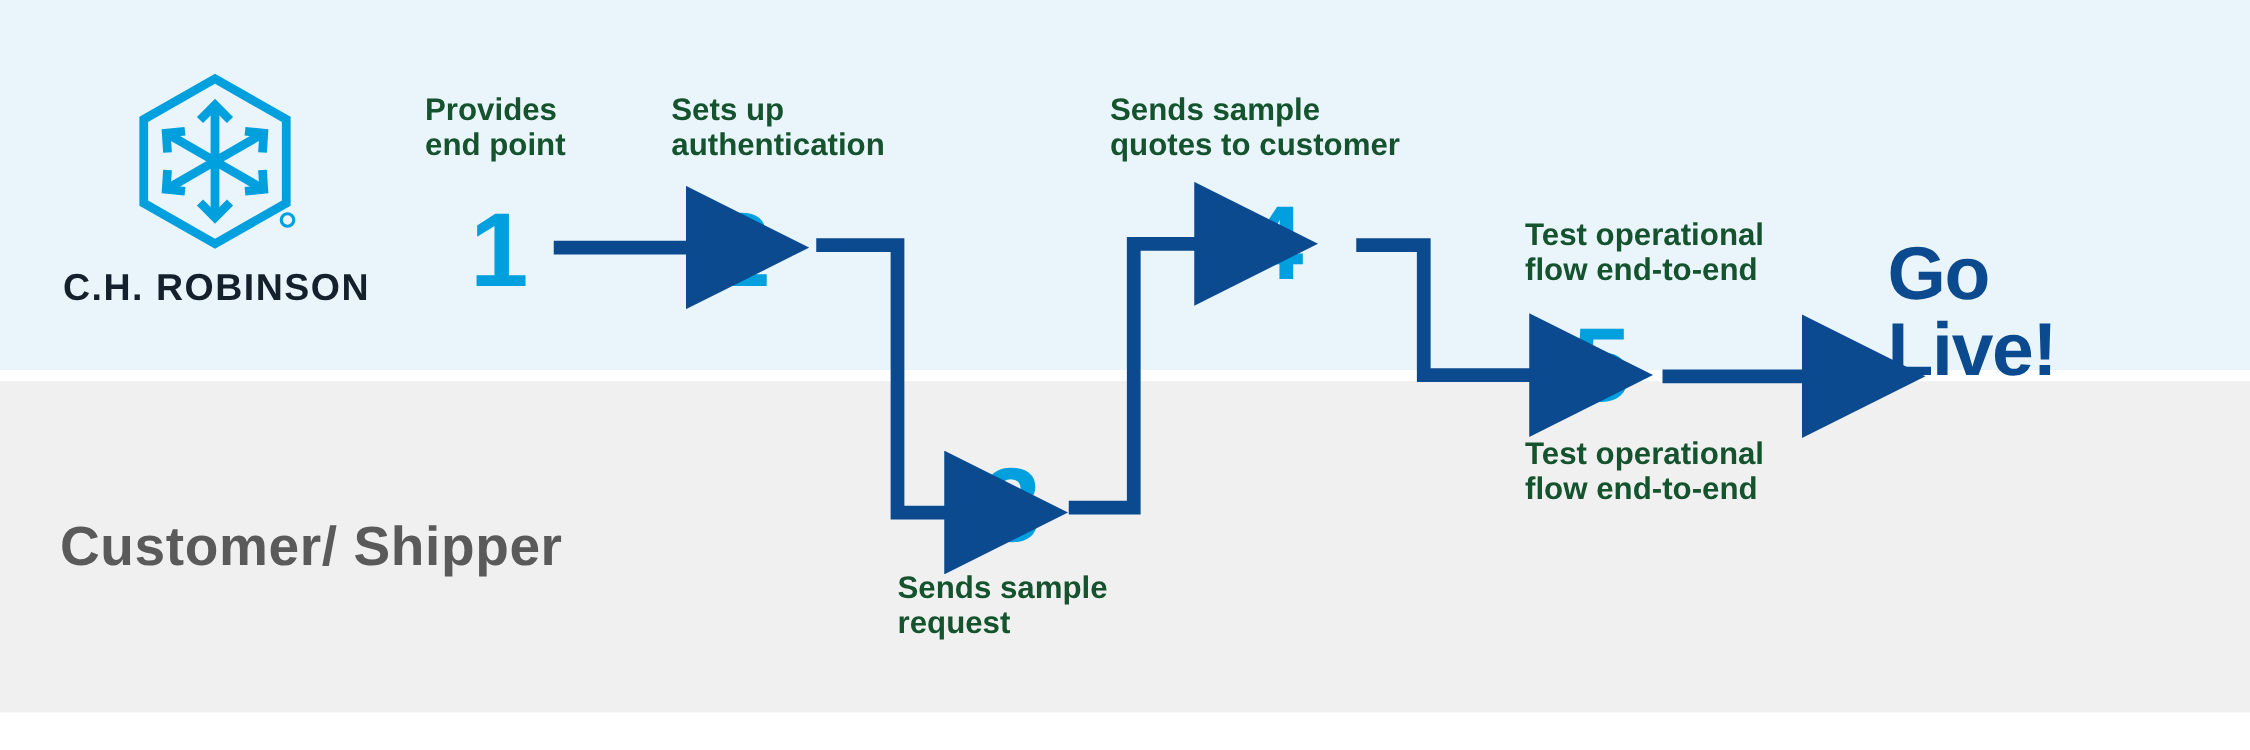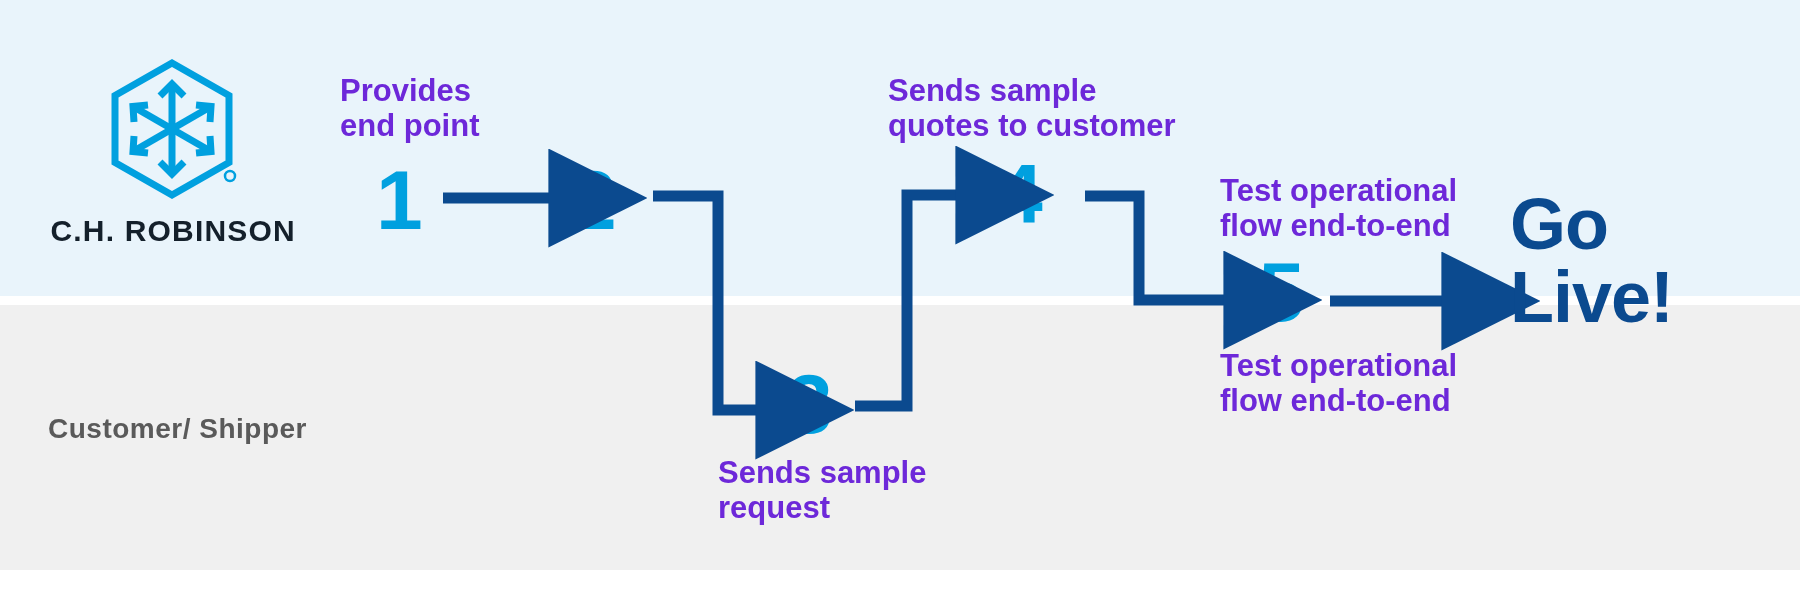--- a/index.html
+++ b/index.html
@@ -48,34 +48,34 @@
     letter-spacing: 1.2px;
     color: #14202b;
     white-space: nowrap;
   }
 
   
   .role-label {
     position: absolute;
     left: 48px;
     top: 412px;
-    font-size: 28px;
+    font-size: 44px;
     font-weight: bold;
     line-height: 1.18;
     color: #5a5a5a;
     letter-spacing: 0.5px;
   }
 
   
   .caption {
     position: absolute;
-    font-size: 31px;
+    font-size: 25px;
     font-weight: bold;
     line-height: 1.12;
-    color: #6d28d9;
+    color: #14532d;
     white-space: pre-line;
   }
 
   
   .step-num {
     position: absolute;
     font-size: 84px;
     font-weight: bold;
     line-height: 1;
     color: #00a0df;
@@ -88,21 +88,21 @@
     width: 1800px;
     height: 600px;
     pointer-events: none;
   }
 
   
   .golive {
     position: absolute;
     left: 1510px;
     top: 188px;
-    font-size: 72px;
+    font-size: 60px;
     font-weight: bold;
     line-height: 1.02;
     color: #0b4a8f;
     white-space: pre-line;
     letter-spacing: -1px;
   }
 </style>
 </head>
 <body>
 
@@ -141,20 +141,22 @@
     </span>
     <div class="logo-word">C.H. ROBINSON</div>
   </div>
 
   <div class="role-label">Customer/
 Shipper</div>
 
   <div class="caption" style="left:340px; top:74px;">Provides
 end point</div>
 
+  <div class="caption" style="left:537px; top:74px;">Sets up
+authentication</div>
 
   <div class="caption" style="left:718px; top:456px;">Sends sample
 request</div>
 
   <div class="caption" style="left:888px; top:74px;">Sends sample
 quotes to customer</div>
 
   <div class="caption" style="left:1220px; top:174px;">Test operational
 flow end-to-end</div>
 

